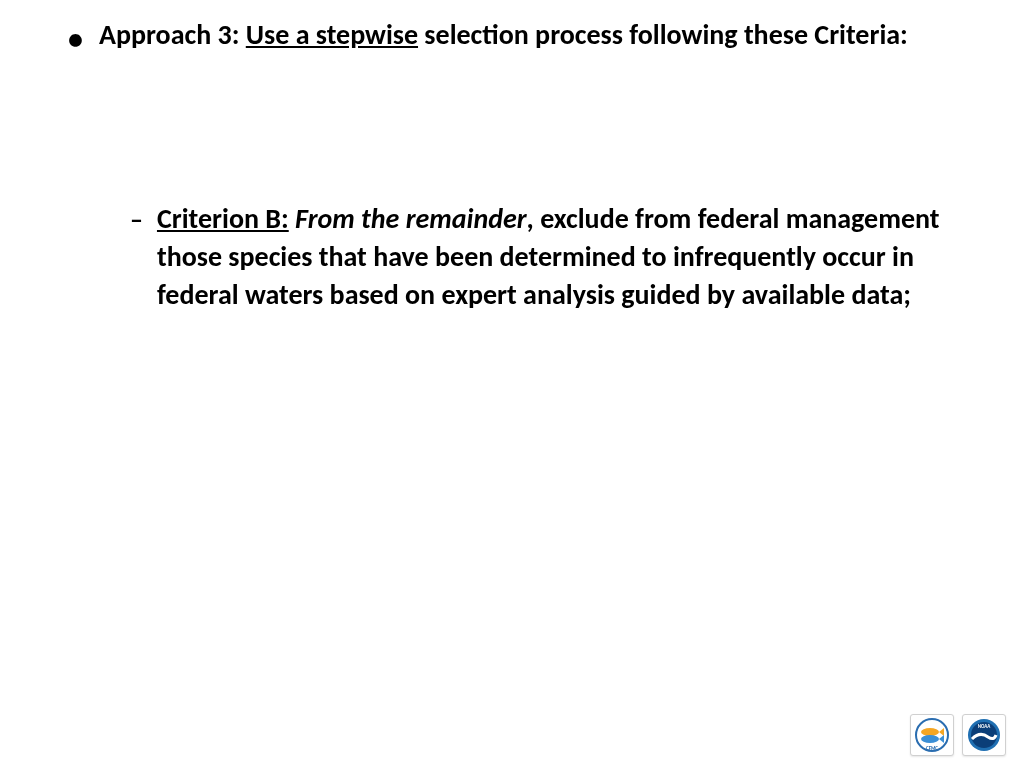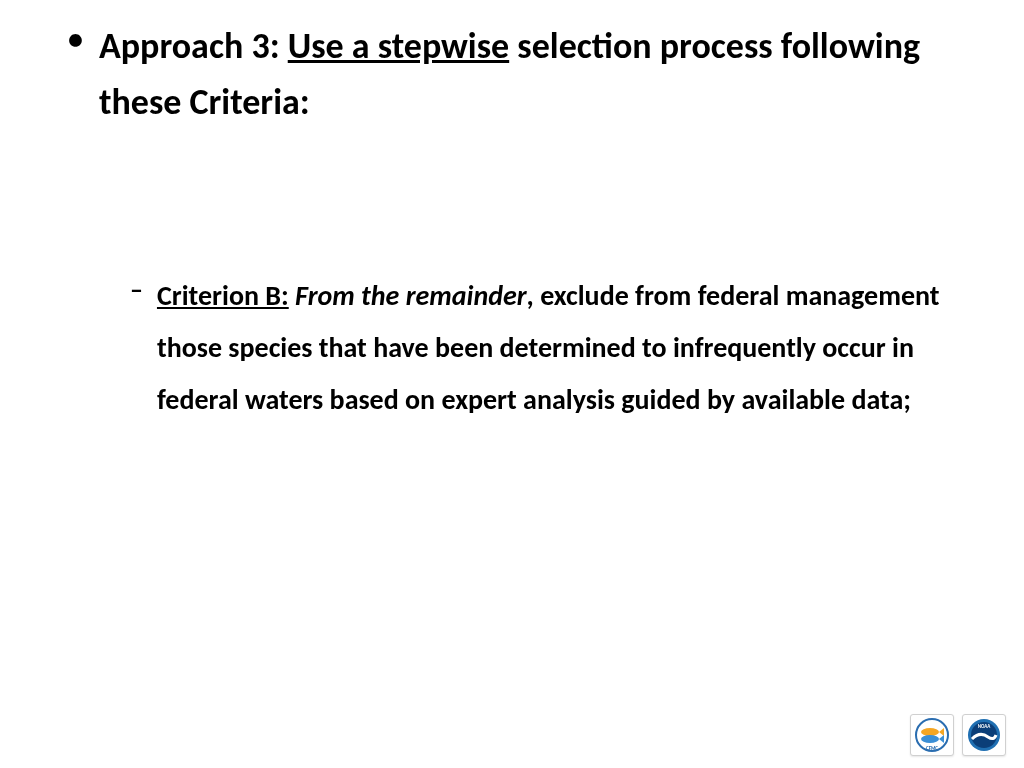--- a/index.html
+++ b/index.html
@@ -23,22 +23,22 @@
     align-items: flex-start;
     margin-left: 18px;
   }
   .bullet-l1 .marker {
     font-size: 30px;
     line-height: 42px;
     margin-right: 16px;
     font-weight: bold;
   }
   .bullet-l1 .content {
-    font-size: 36px;
-    line-height: 56px;
+    font-size: 28px;
+    line-height: 34px;
     font-weight: bold;
   }
   .underline { text-decoration: underline; }
   .italic { font-style: italic; }
   .sub-block {
     margin-top: 140px;
     margin-left: 80px;
     margin-right: 10px;
   }
   .bullet-l2 {
@@ -46,21 +46,21 @@
     align-items: flex-start;
   }
   .bullet-l2 .marker {
     font-size: 26px;
     line-height: 38px;
     margin-right: 14px;
     font-weight: bold;
   }
   .bullet-l2 .content {
     font-size: 28px;
-    line-height: 52px;
+    line-height: 38px;
     font-weight: bold;
   }
   .logos {
     position: absolute;
     bottom: 12px;
     right: 18px;
     display: flex;
     align-items: center;
     gap: 8px;
   }

